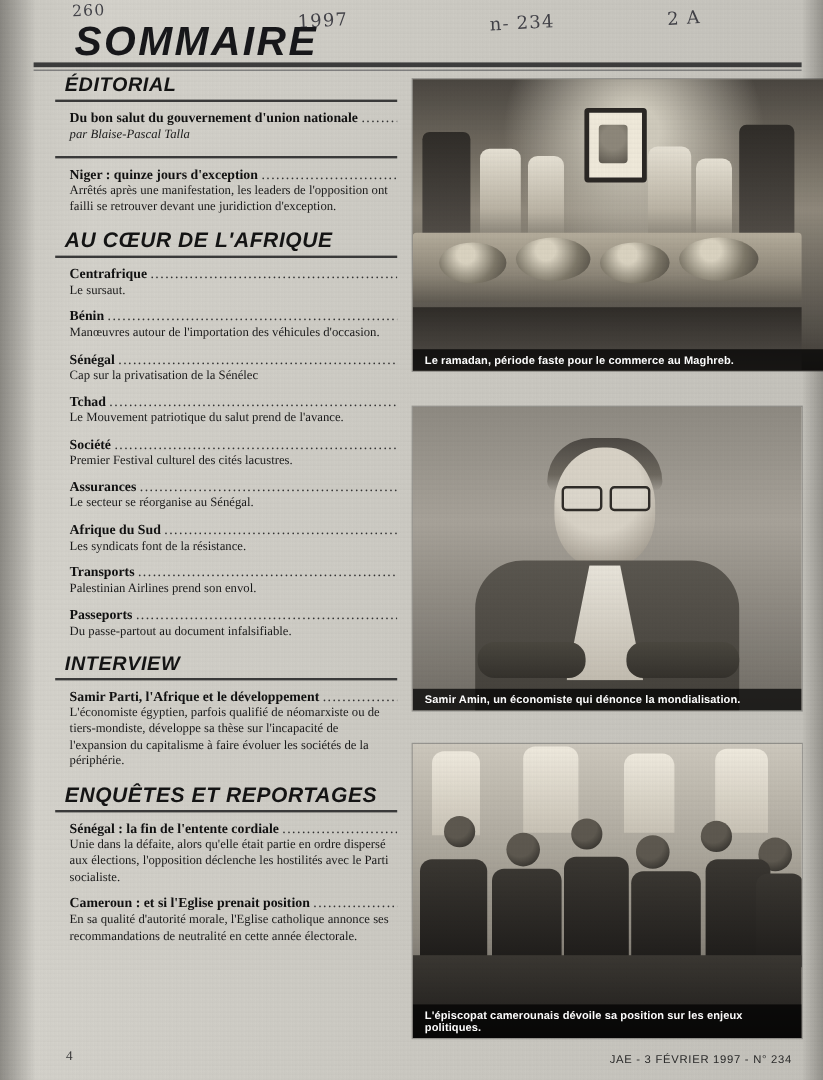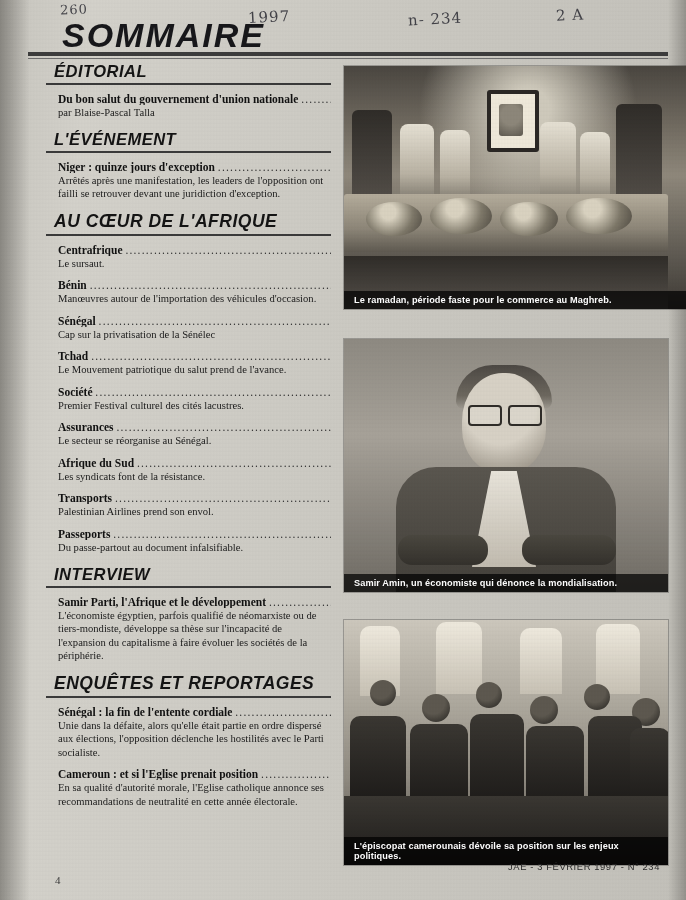--- a/index.html
+++ b/index.html
@@ -116,21 +116,21 @@
     letter-spacing: 1.2px;
     color: #333;
   }
   .entry-sub {
     font-family: "Liberation Serif", serif;
     font-size: 10.6px;
     line-height: 1.28;
     color: #1a1a1a;
     margin-top: 1px;
   }
-  .entry-sub.italic { }
+  .entry-sub.italic { font-style: italic; }
 
   
   .photo {
     position: absolute;
     background: #7b7b78;
     overflow: hidden;
     box-shadow: 0 0 0 1px rgba(0,0,0,.25);
   }
   .caption {
     position: absolute;
@@ -241,21 +241,21 @@
     position: absolute;
     left: 55px;
     bottom: 14px;
     font-family: "Liberation Serif", serif;
     font-size: 11px;
     color: #3a3a3a;
   }
   .folio-right {
     position: absolute;
     right: 26px;
-    bottom: 28px;
+    bottom: 12px;
     font-family: "Liberation Sans", sans-serif;
     font-size: 9.4px;
     letter-spacing: .6px;
     color: #2a2a2a;
   }
   .edge-shadow {
     position: absolute;
     left: 0; top: 0; bottom: 0; width: 30px;
     background: linear-gradient(90deg, rgba(60,58,54,.45) 0%, rgba(60,58,54,0) 100%);
     pointer-events: none;
@@ -285,21 +285,20 @@
   <div class="toc">
       <div class="section">
         <div class="sec-head">ÉDITORIAL</div>
         <div class="sec-rule"></div>
         <div class="entry">
           <div class="entry-title"><span>Du bon salut du gouvernement d'union nationale</span> <span class="dots">..........</span> </div>
           <div class="entry-sub italic">par Blaise-Pascal Talla</div>
         </div>
       </div>
       <div class="section">
-        <div class="sec-head">L'ÉVÉNEMENT</div>
         <div class="sec-rule"></div>
         <div class="entry">
           <div class="entry-title"><span>Niger : quinze jours d'exception</span> <span class="dots">................................</span> </div>
           <div class="entry-sub">Arrêtés après une manifestation, les leaders de l'opposition ont failli se retrouver devant une juridiction d'exception.</div>
         </div>
       </div>
       <div class="section">
         <div class="sec-head big">AU CŒUR DE L'AFRIQUE</div>
         <div class="sec-rule"></div>
         <div class="entry">

